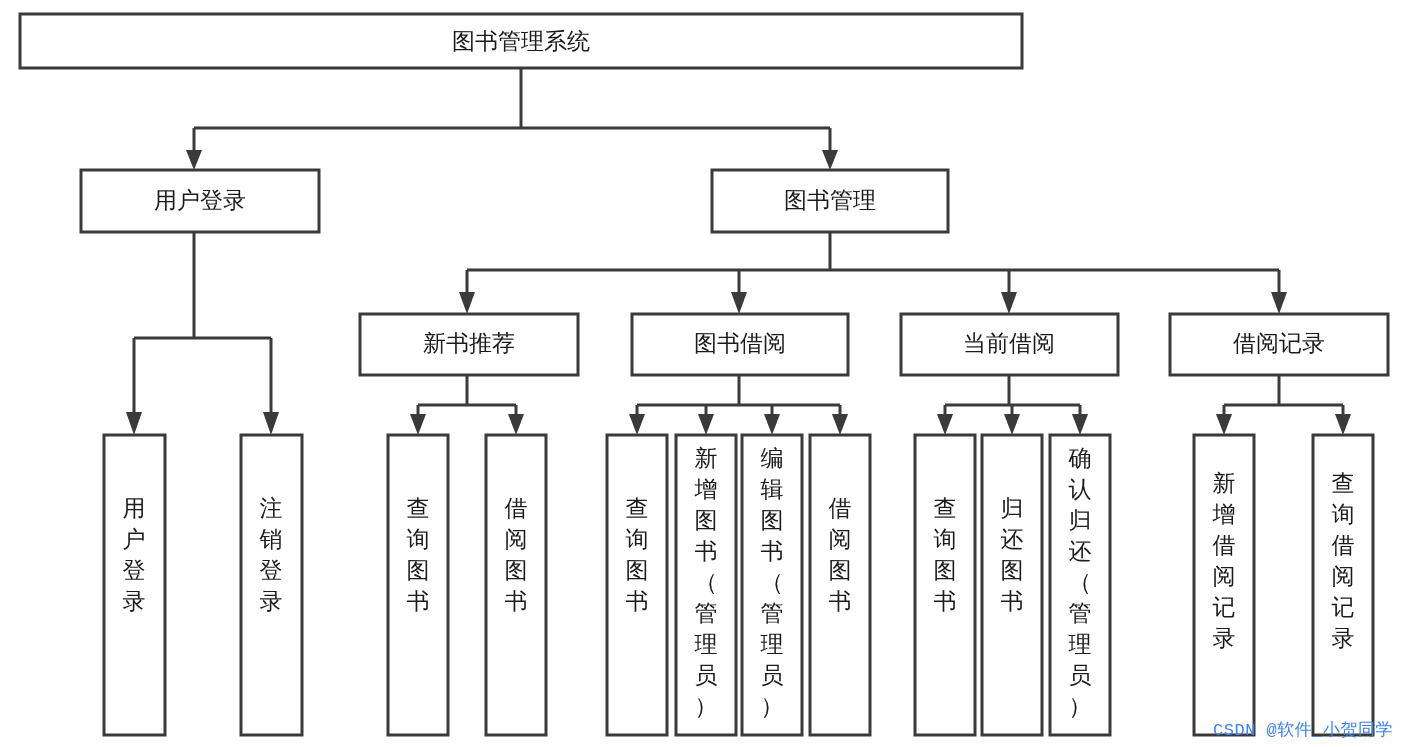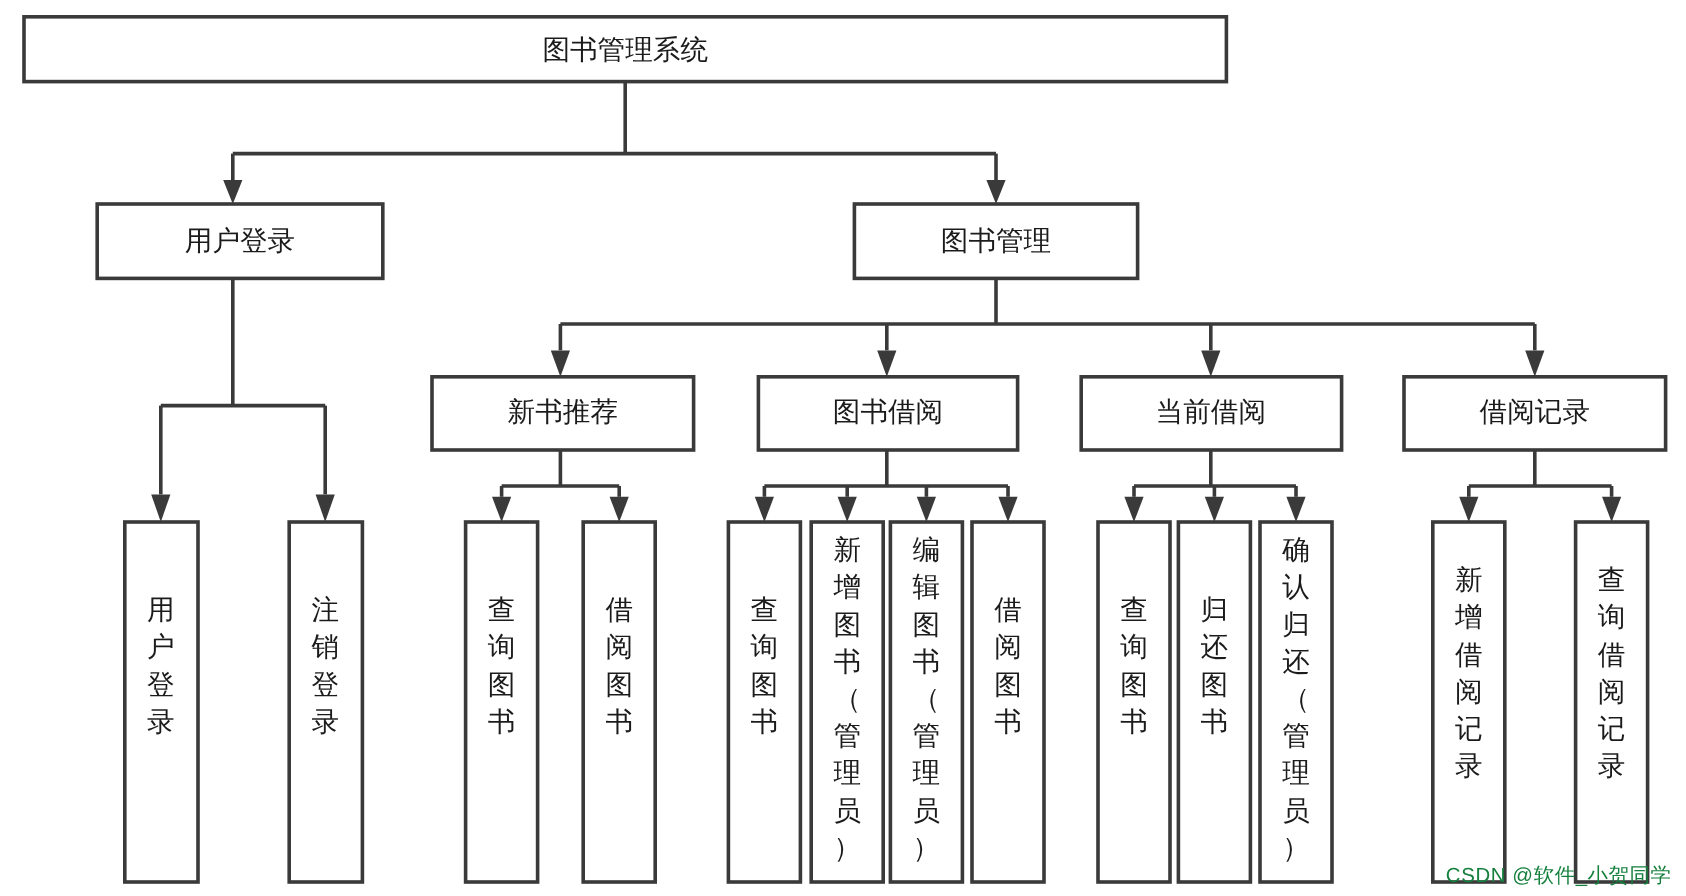--- a/index.html
+++ b/index.html
@@ -52,23 +52,23 @@
   .node-label-v {
     font-family: "Liberation Sans", "DejaVu Sans", sans-serif;
     fill: #1b1b1b;
     font-size: 23px;
     text-anchor: middle;
   }
   .watermark {
     position: absolute;
     right: 12px;
     bottom: 6px;
-    font-family: Liberation Sans, sans-serif;
+    font-family: Liberation Mono, monospace;
     font-size: 17px;
-    color: #15803d;
+    color: #3b82f6;
     letter-spacing: 0.5px;
     white-space: nowrap;
     pointer-events: none;
   }
 </style>
 </head>
 <body>
 
 <div id="diagram-root">
 

